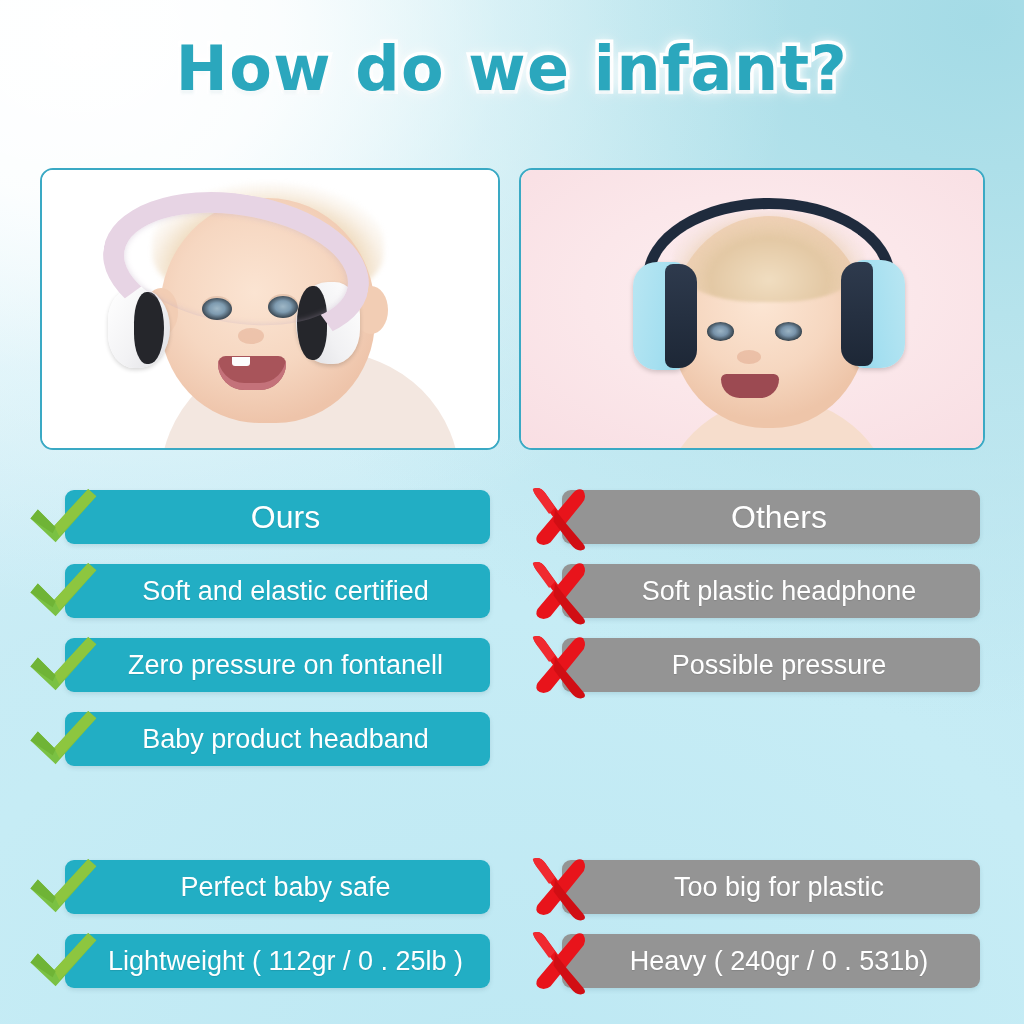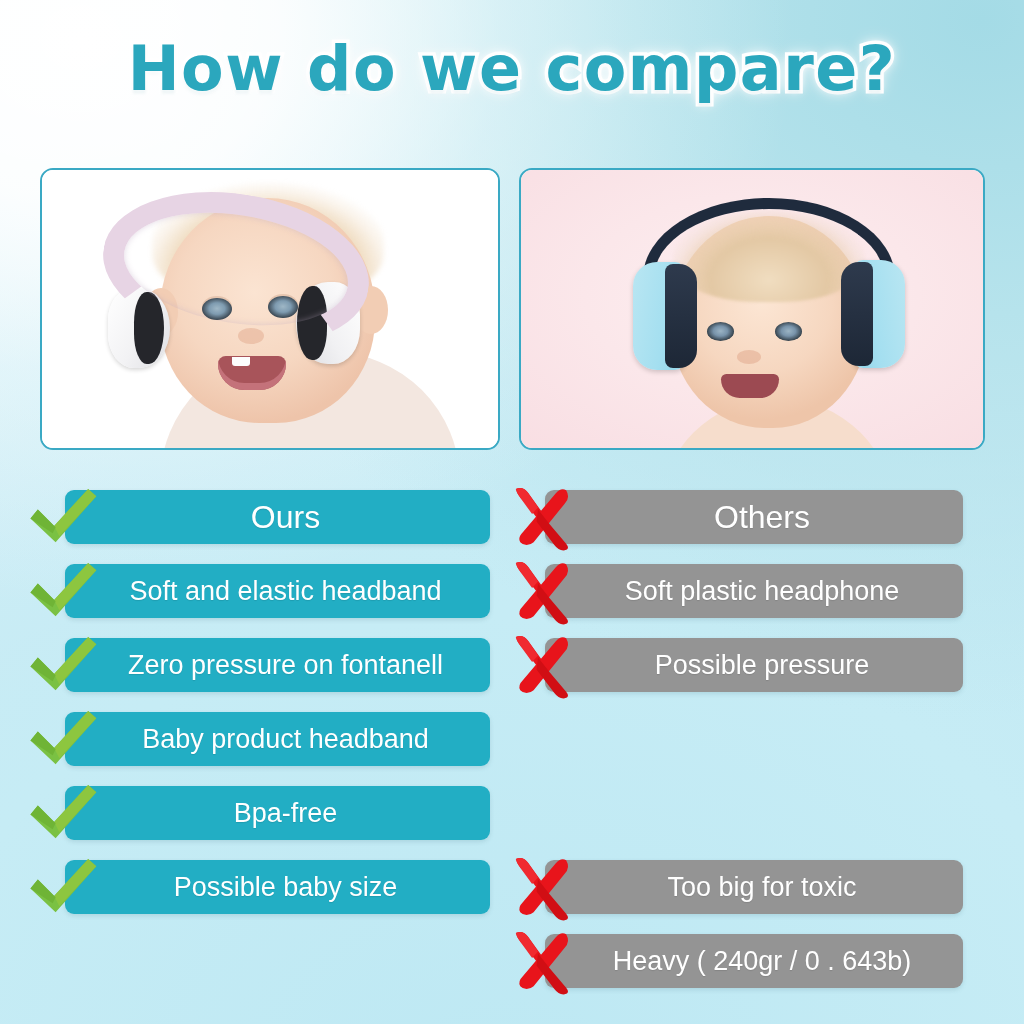--- a/index.html
+++ b/index.html
@@ -198,21 +198,21 @@
   .r-nose { left:216px; top:180px; width:24px; height:14px;
     background:rgba(224,166,138,0.5); border-radius:50%; }
   .r-mouth { left:200px; top:204px; width:58px; height:24px;
     background:#9c4a52; border-radius:8px 8px 28px 28px; }
 
   
   .table { position:absolute; left:0; top:0; width:1024px; height:1000px; }
 
   .row { position:absolute; height:54px; }
   .row.left  { left:65px;  width:425px; }
-  .row.right { left:545px; width:418px;text-align:right; }
+  .row.right { left:562px; width:418px;text-align:right; }
 
   .pill {
     position:absolute; inset:0;
     border-radius:9px;
     display:flex; align-items:center; justify-content:center;
     padding:0 14px 0 30px;
     box-shadow:0 2px 4px rgba(95,140,155,0.22);
   }
   .pill.ours   { background:#22aec4; }
   .pill.others { background:#949494; }
@@ -235,21 +235,21 @@
   }
   .row.left  .mark { left:-39px; }
   .row.right .mark { left:-41px; }
 </style>
 </head>
 <body>
 
 <div id="page">
 
   <div class="title-wrap">
-    <span class="title">How do we compare?</span>
+    <span class="title">How do we infant?</span>
   </div>
 
   <div class="photo left">
     <div class="photo-inner bg-white">
       <div class="baby l-body"></div>
       <div class="baby l-hair"></div>
       <div class="baby l-head"></div>
       <div class="baby l-ear-l"></div>
       <div class="baby l-ear-r"></div>
       <div class="baby l-cup-l"></div>
@@ -301,21 +301,21 @@
         </div>
         <svg class="mark" viewBox="0 0 100 100">
           <path d="M16 12 Q26 8 33 18 L54 47 L50 58 L26 28 Q18 20 16 12 Z" fill="#e8141b"></path>
           <path d="M84 14 Q90 24 82 32 L40 84 Q30 92 22 84 Q18 78 26 70 L70 18 Q77 10 84 14 Z" fill="#e8141b"></path>
           <path d="M46 40 L62 60 L84 86 Q90 93 82 95 Q74 96 68 88 L44 56 Z" fill="#d10e14"></path>
           <path d="M16 12 Q26 8 33 18 L46 37 L38 46 L22 24 Q17 18 16 12 Z" fill="#f02a30"></path>
         </svg>
       </div>
       <div class="row left" style="top: 564px;">
         <div class="pill ours">
-          <span class="pill-label">Soft and elastic headband</span>
+          <span class="pill-label">Soft and elastic certified</span>
         </div>
         <svg class="mark" viewBox="0 0 100 100">
           <path d="M6 52 L16 40 L38 62 L84 12 L95 22 L40 84 Z" fill="#7ac143"></path>
           <path d="M38 62 L84 12 L95 22 L45 76 Z" fill="#8dc63f"></path>
           <path d="M6 52 L16 40 L40 64 L36 72 Z" fill="#6fb436"></path>
         </svg>
       </div>
       <div class="row right" style="top: 564px;">
         <div class="pill others">
           <span class="pill-label">Soft plastic headphone</span>
@@ -351,54 +351,54 @@
       <div class="row left" style="top: 712px;">
         <div class="pill ours">
           <span class="pill-label">Baby product headband</span>
         </div>
         <svg class="mark" viewBox="0 0 100 100">
           <path d="M6 52 L16 40 L38 62 L84 12 L95 22 L40 84 Z" fill="#7ac143"></path>
           <path d="M38 62 L84 12 L95 22 L45 76 Z" fill="#8dc63f"></path>
           <path d="M6 52 L16 40 L40 64 L36 72 Z" fill="#6fb436"></path>
         </svg>
       </div>
-      <div class="row left" style="top: 786px;">
-        <div class="pill ours">
-          <span class="pill-label">Bpa-free</span>
-        </div>
-        <svg class="mark" viewBox="0 0 100 100">
-          <path d="M6 52 L16 40 L38 62 L84 12 L95 22 L40 84 Z" fill="#7ac143"></path>
-          <path d="M38 62 L84 12 L95 22 L45 76 Z" fill="#8dc63f"></path>
-          <path d="M6 52 L16 40 L40 64 L36 72 Z" fill="#6fb436"></path>
-        </svg>
-      </div>
       <div class="row left" style="top: 860px;">
         <div class="pill ours">
-          <span class="pill-label">Possible baby size</span>
+          <span class="pill-label">Perfect baby safe</span>
         </div>
         <svg class="mark" viewBox="0 0 100 100">
           <path d="M6 52 L16 40 L38 62 L84 12 L95 22 L40 84 Z" fill="#7ac143"></path>
           <path d="M38 62 L84 12 L95 22 L45 76 Z" fill="#8dc63f"></path>
           <path d="M6 52 L16 40 L40 64 L36 72 Z" fill="#6fb436"></path>
         </svg>
       </div>
       <div class="row right" style="top: 860px;">
         <div class="pill others">
-          <span class="pill-label">Too big for toxic</span>
+          <span class="pill-label">Too big for plastic</span>
         </div>
         <svg class="mark" viewBox="0 0 100 100">
           <path d="M16 12 Q26 8 33 18 L54 47 L50 58 L26 28 Q18 20 16 12 Z" fill="#e8141b"></path>
           <path d="M84 14 Q90 24 82 32 L40 84 Q30 92 22 84 Q18 78 26 70 L70 18 Q77 10 84 14 Z" fill="#e8141b"></path>
           <path d="M46 40 L62 60 L84 86 Q90 93 82 95 Q74 96 68 88 L44 56 Z" fill="#d10e14"></path>
           <path d="M16 12 Q26 8 33 18 L46 37 L38 46 L22 24 Q17 18 16 12 Z" fill="#f02a30"></path>
         </svg>
       </div>
+      <div class="row left" style="top: 934px;">
+        <div class="pill ours">
+          <span class="pill-label">Lightweight ( 112gr / 0 . 25lb )</span>
+        </div>
+        <svg class="mark" viewBox="0 0 100 100">
+          <path d="M6 52 L16 40 L38 62 L84 12 L95 22 L40 84 Z" fill="#7ac143"></path>
+          <path d="M38 62 L84 12 L95 22 L45 76 Z" fill="#8dc63f"></path>
+          <path d="M6 52 L16 40 L40 64 L36 72 Z" fill="#6fb436"></path>
+        </svg>
+      </div>
       <div class="row right" style="top: 934px;">
         <div class="pill others">
-          <span class="pill-label">Heavy ( 240gr / 0 . 643b)</span>
+          <span class="pill-label">Heavy ( 240gr / 0 . 531b)</span>
         </div>
         <svg class="mark" viewBox="0 0 100 100">
           <path d="M16 12 Q26 8 33 18 L54 47 L50 58 L26 28 Q18 20 16 12 Z" fill="#e8141b"></path>
           <path d="M84 14 Q90 24 82 32 L40 84 Q30 92 22 84 Q18 78 26 70 L70 18 Q77 10 84 14 Z" fill="#e8141b"></path>
           <path d="M46 40 L62 60 L84 86 Q90 93 82 95 Q74 96 68 88 L44 56 Z" fill="#d10e14"></path>
           <path d="M16 12 Q26 8 33 18 L46 37 L38 46 L22 24 Q17 18 16 12 Z" fill="#f02a30"></path>
         </svg>
       </div>
     </div>
 

